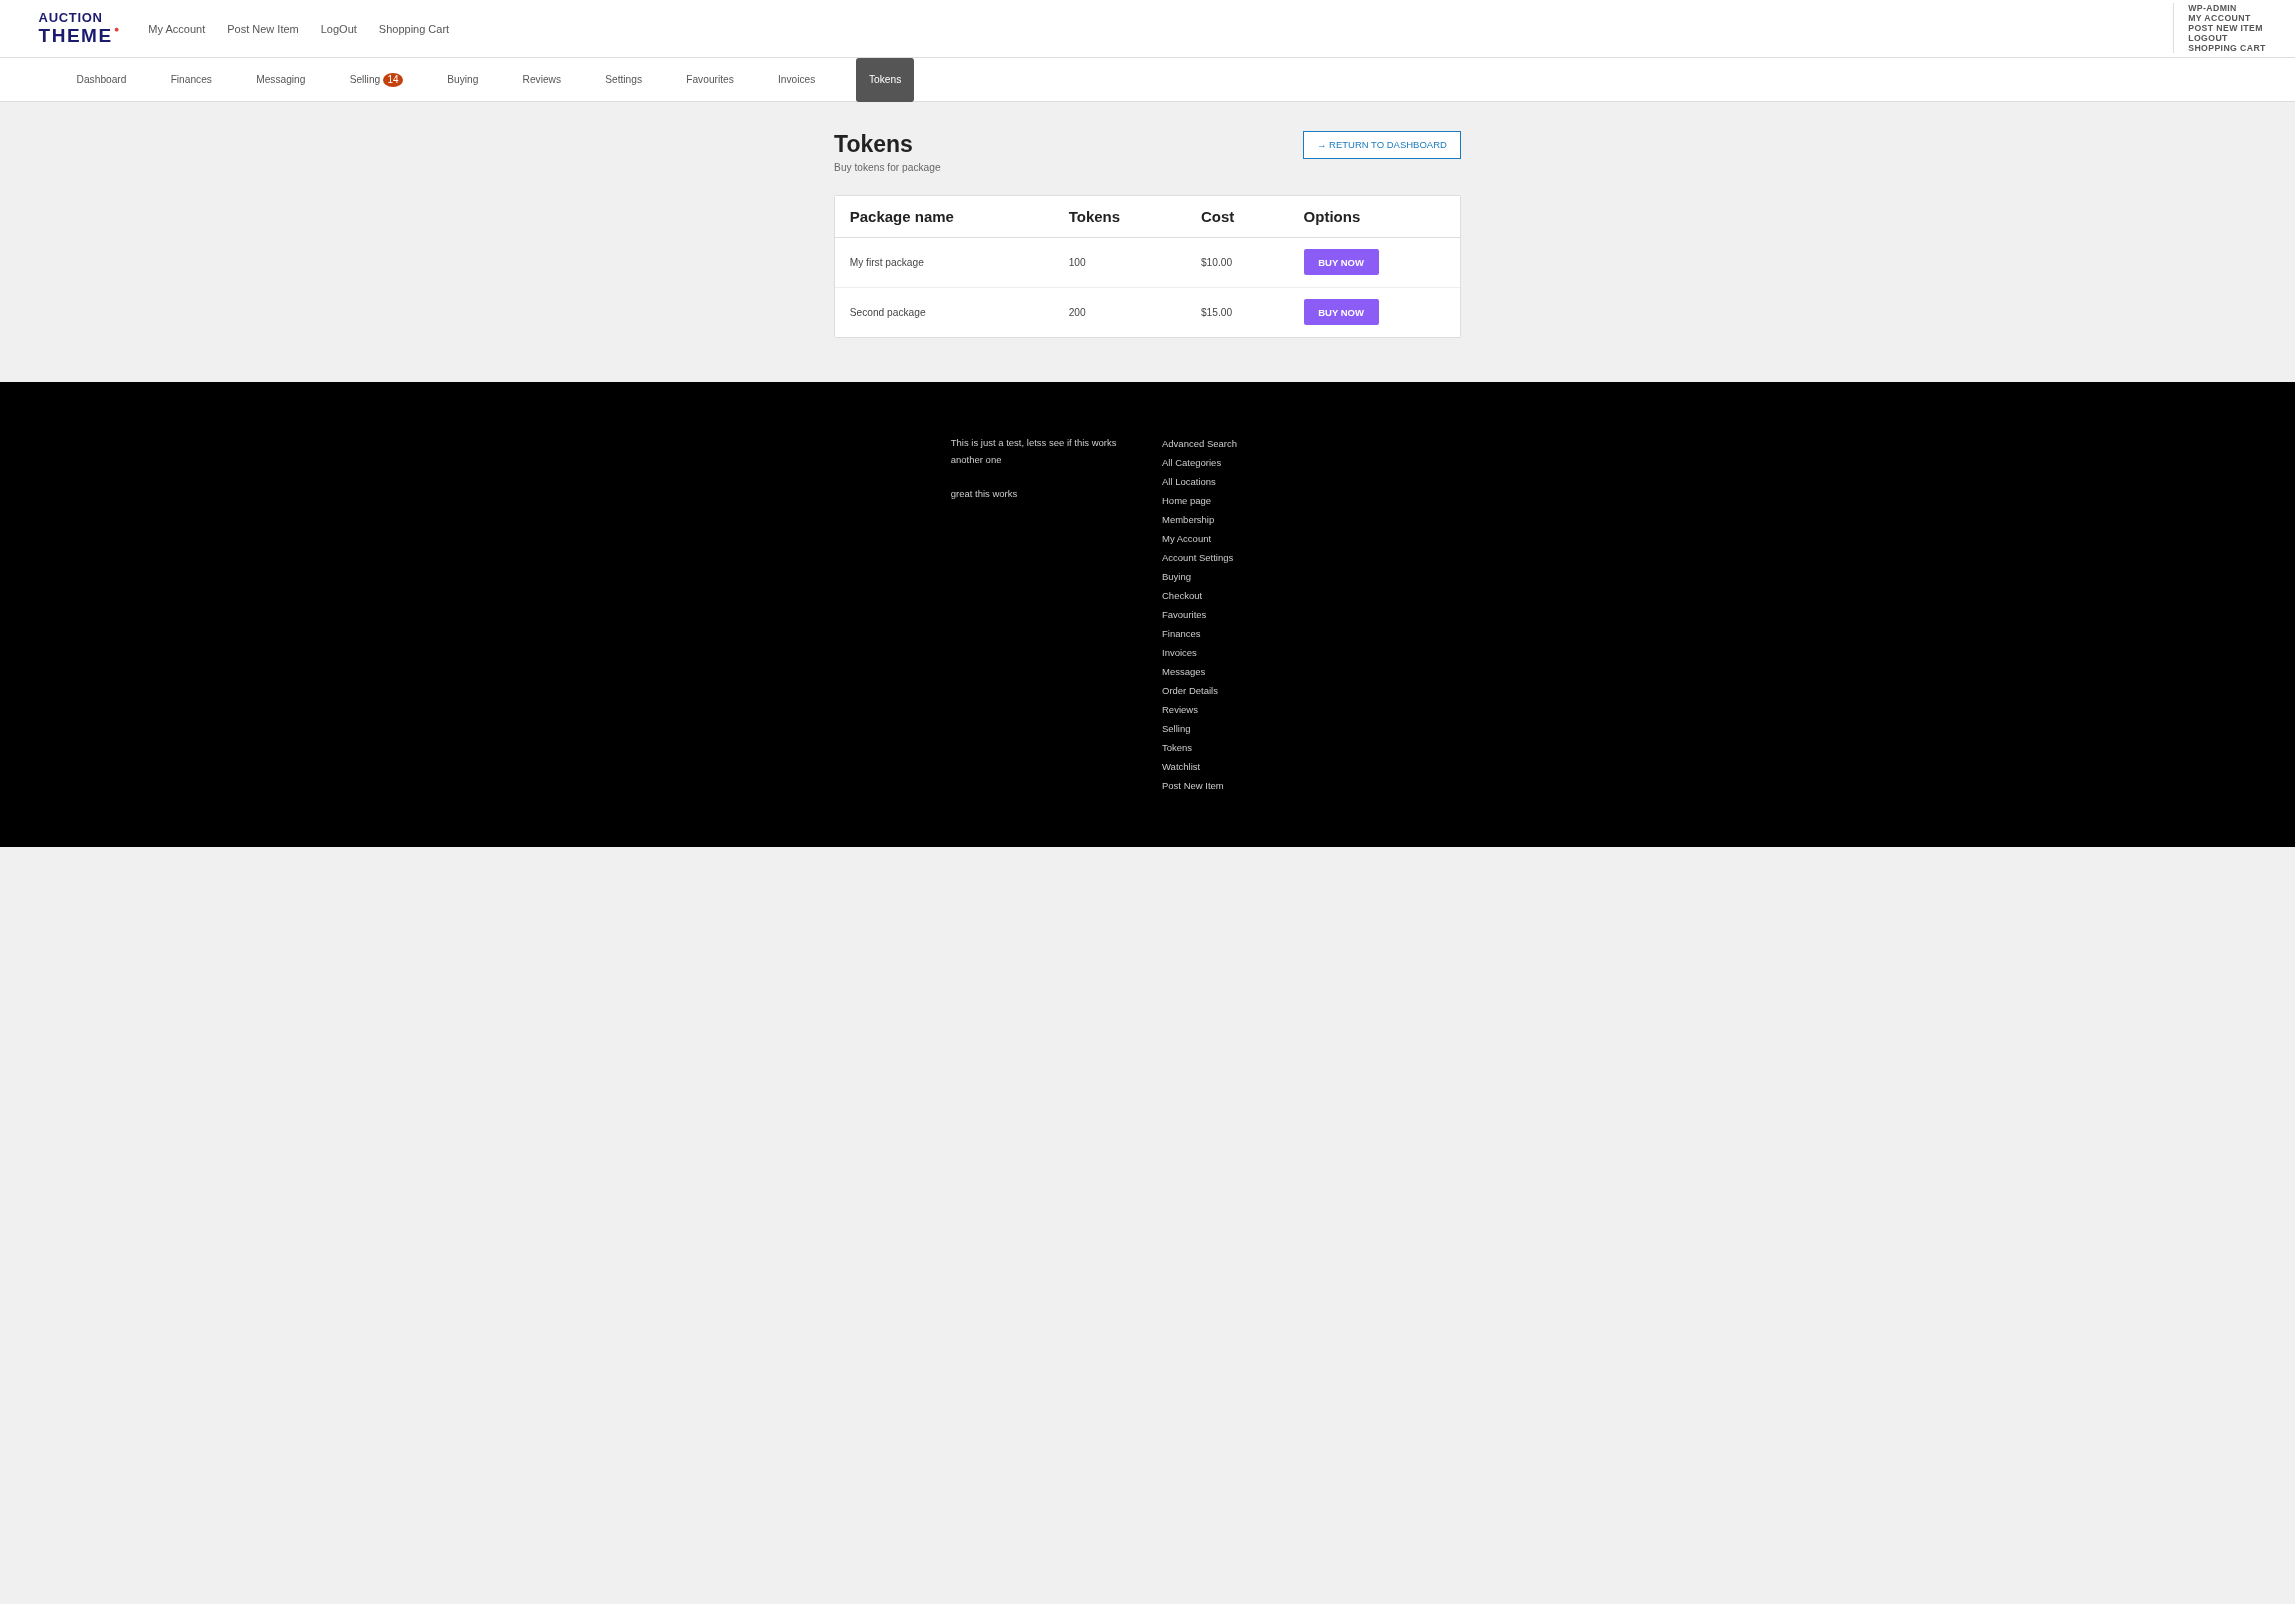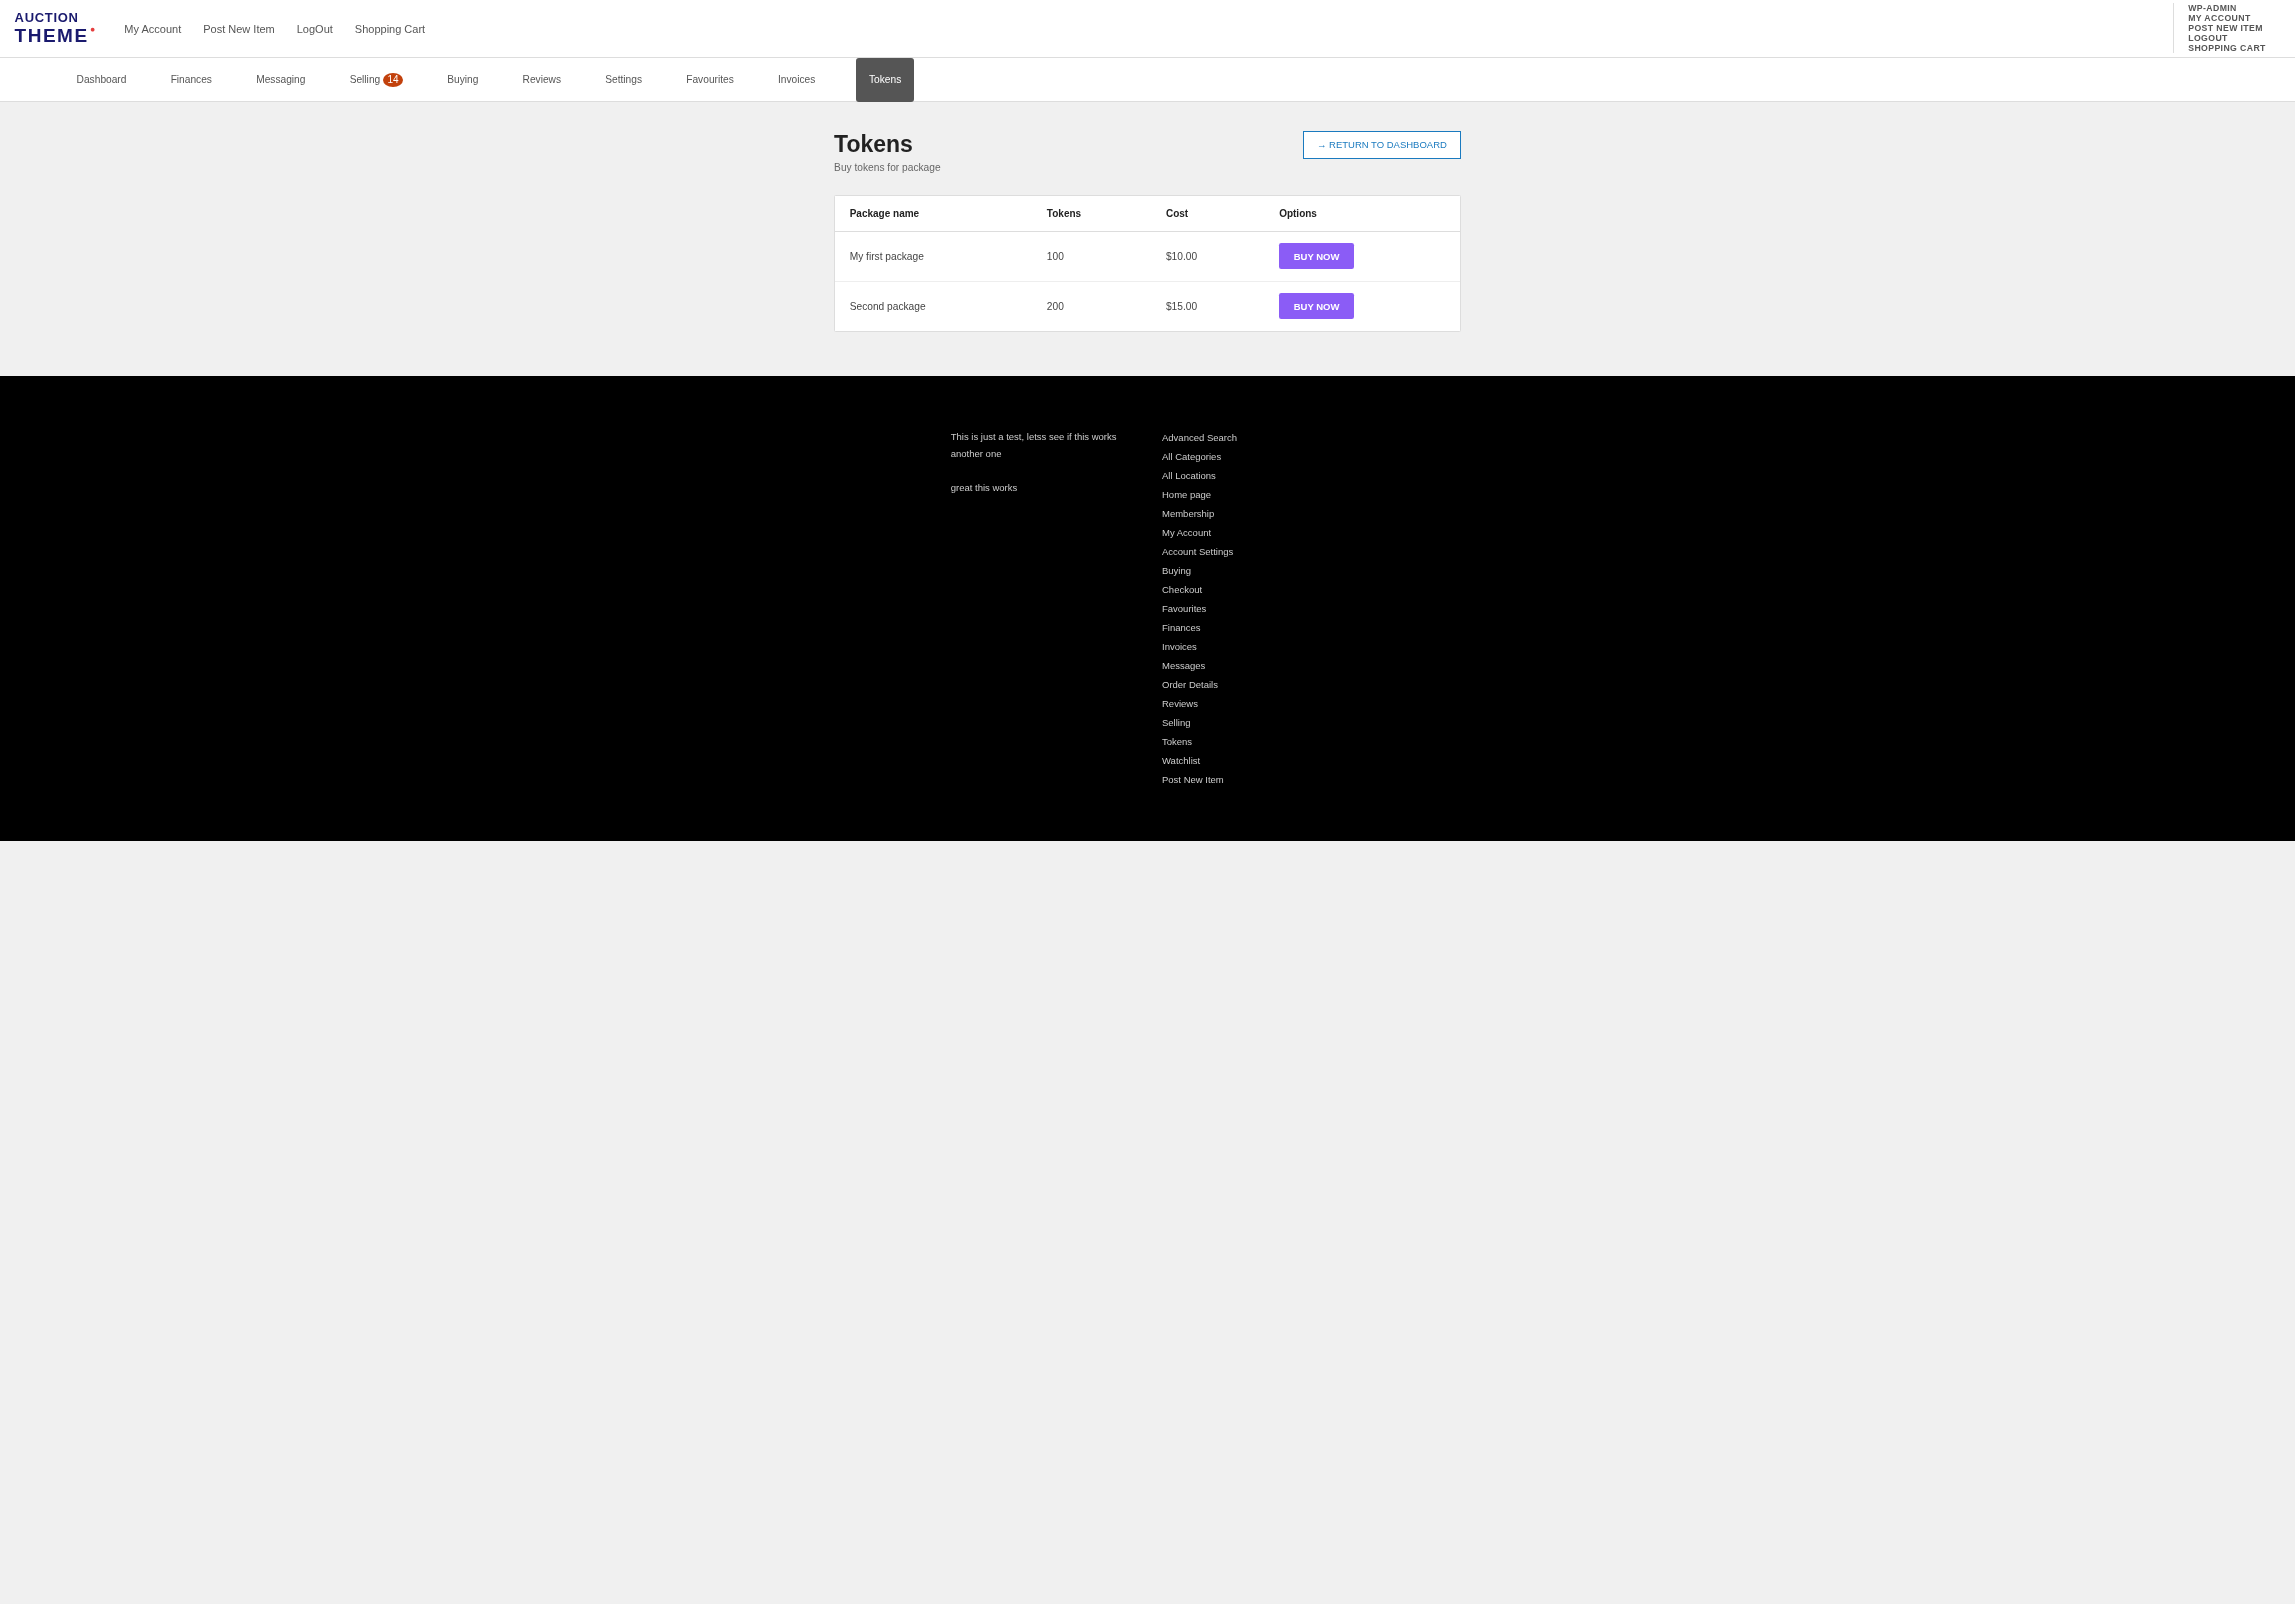--- a/index.html
+++ b/index.html
@@ -153,21 +153,21 @@
       border-radius: 1.5px;
     }
     .tokens-table {
       width: 100%;
       border-collapse: collapse;
     }
     .tokens-table th {
       text-align: left;
       padding: 11.7px 14.6px;
       font-weight: bold;
-      font-size: 10px;
+      font-size: 15px;
       color: #222;
       border-bottom: 0.7px solid #ddd;
     }
     .tokens-table td {
       padding: 11.7px 14.6px;
       font-size: 10.2px;
       color: #444;
       border-bottom: 0.7px solid #eee;
     }
     .tokens-table tr:last-child td { border-bottom: none; }
@@ -211,21 +211,21 @@
       font-size: 9.5px;
       line-height: 2;
     }
   </style>
 </head>
 <body>
 
 <nav class="top-nav">
   <a class="logo" href="#">
     <div class="logo-wrapper">
-      <div style="display:flex; align-items:center;">
+      <div style="display:flex; align-items:center;margin-left:24px;">
         <div>
           <div class="logo-line1">AUCTION</div>
           <div class="logo-line2">THEME</div>
         </div>
         <span class="logo-icon" style="font-size:8.7px; color:#e53e3e; margin-top:1.5px;">●</span>
       </div>
     </div>
   </a>
 
   <div class="main-nav">

